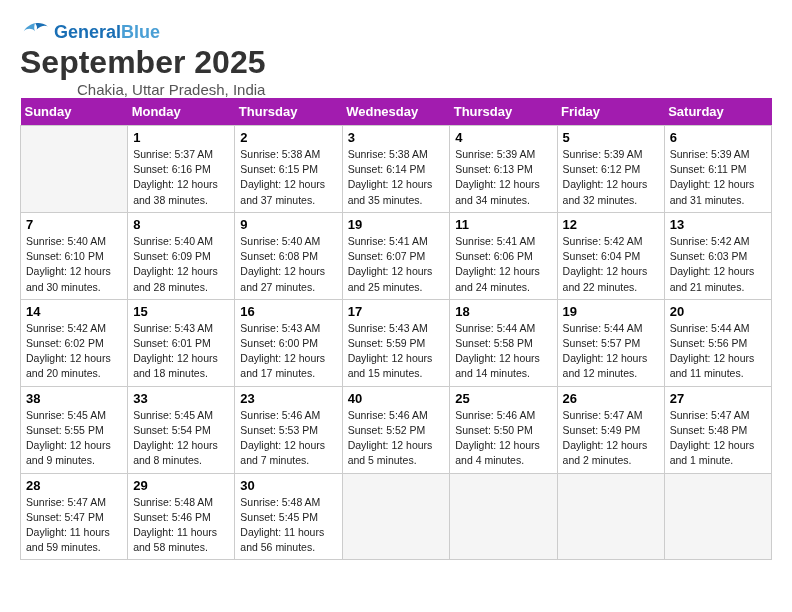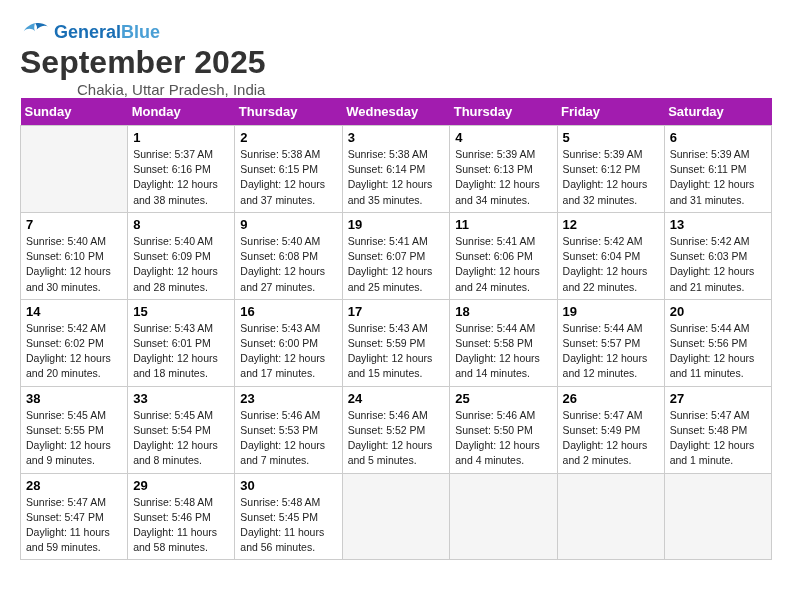--- a/index.html
+++ b/index.html
@@ -269,21 +269,21 @@
 and 8 minutes.</div>
         </td>
         <td>
           <span class="day-number">23</span>
           <div class="day-info" style="white-space: pre-line;">Sunrise: 5:46 AM
 Sunset: 5:53 PM
 Daylight: 12 hours
 and 7 minutes.</div>
         </td>
         <td>
-          <span class="day-number">24</span>
+          <span class="day-number">40</span>
           <div class="day-info" style="white-space: pre-line;">Sunrise: 5:46 AM
 Sunset: 5:52 PM
 Daylight: 12 hours
 and 5 minutes.</div>
         </td>
         <td>
           <span class="day-number">25</span>
           <div class="day-info" style="white-space: pre-line;">Sunrise: 5:46 AM
 Sunset: 5:50 PM
 Daylight: 12 hours

